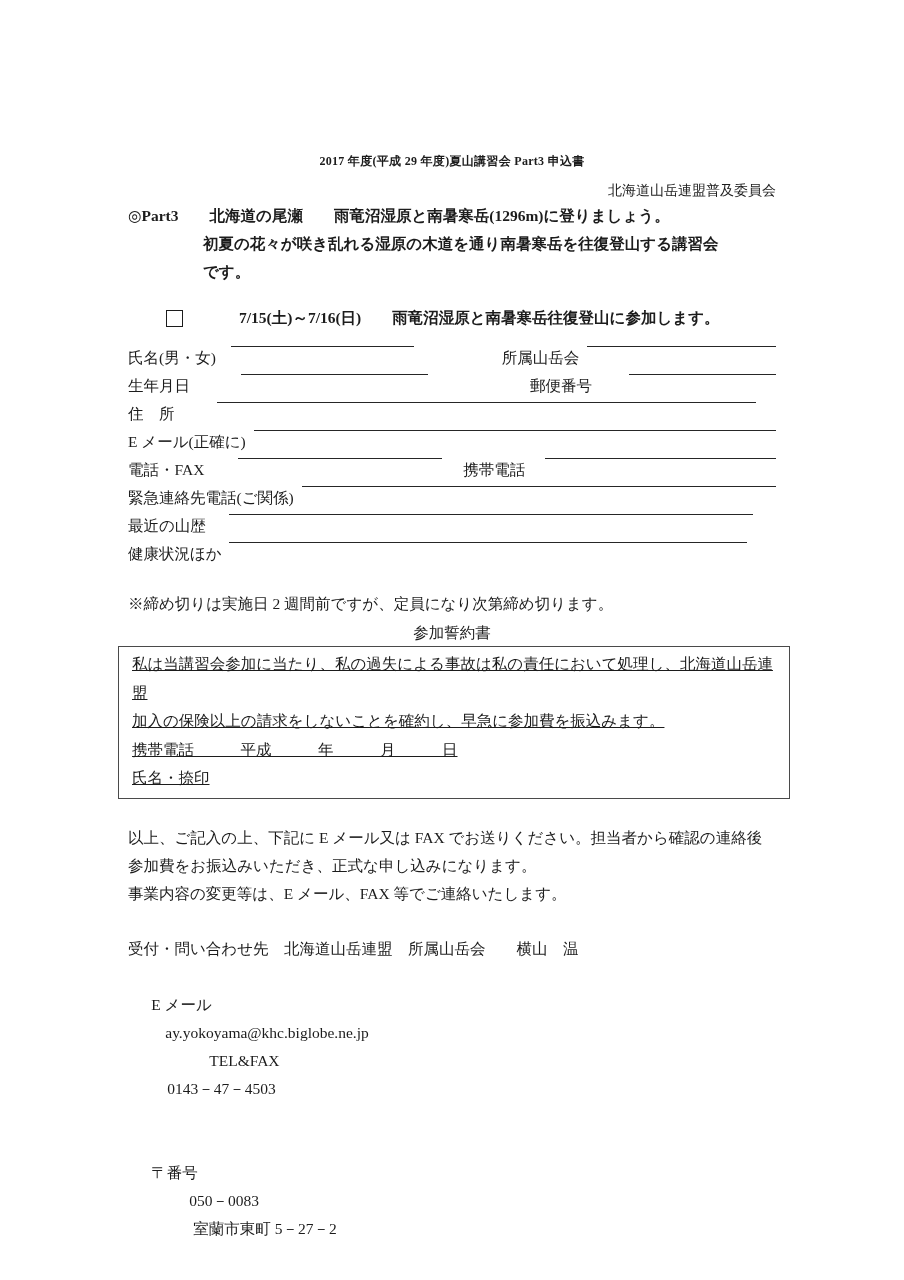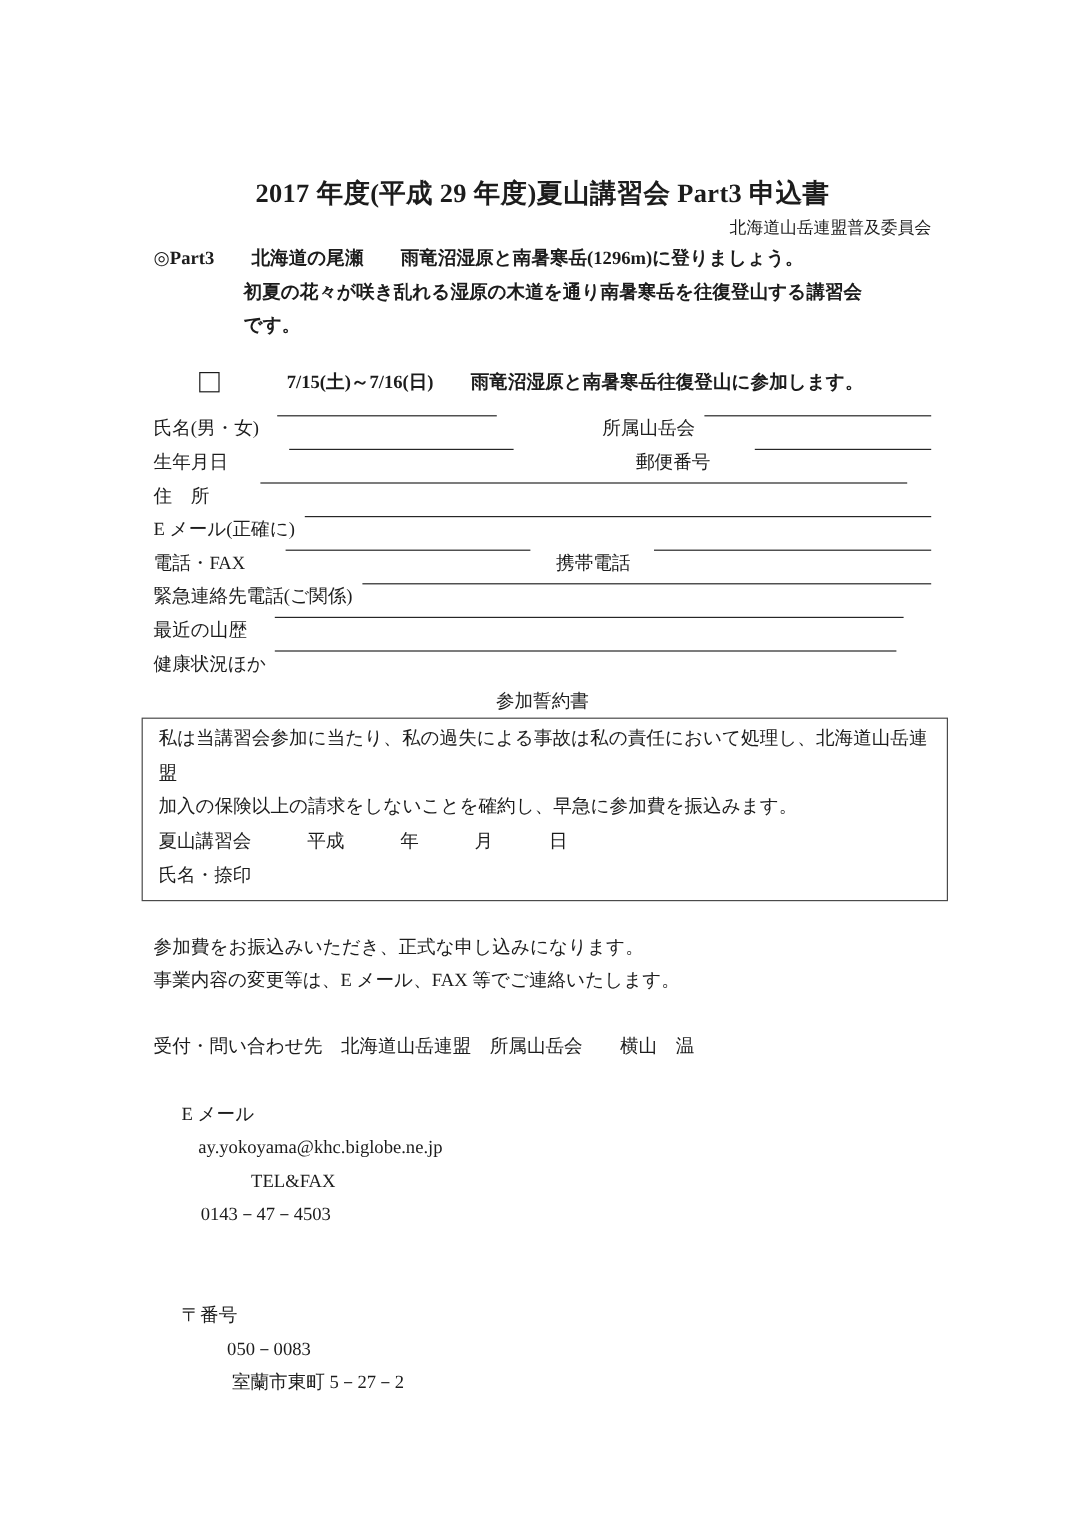--- a/index.html
+++ b/index.html
@@ -2,35 +2,35 @@
 <html><head>
 <meta charset="utf-8">
 <style>
   html,body{margin:0;padding:0;}
   body{
     width:904px;height:1280px;background:#ffffff;
     font-family:"Liberation Serif","DejaVu Serif",serif;
     color:#1c1c1c;font-size:15.5px;overflow:hidden;
   }
   .content{position:absolute;left:128px;top:0;width:648px;}
-  .title{margin-top:148px;text-align:center;font-size:22px;font-weight:bold;line-height:26px;letter-spacing:.3px;}
+  .title{margin-top:148px;text-align:center;font-size:12px;font-weight:bold;line-height:26px;letter-spacing:.3px;}
   .subtitle{margin-top:6px;text-align:right;font-size:14px;line-height:22px;}
   .intro{font-weight:bold;line-height:28px;}
   .intro .indent{padding-left:75px;}
   .check-row{margin-top:20px;display:flex;align-items:center;height:24px;font-weight:bold;gap:36px;}
   .checkbox{width:15px;height:15px;border:1.6px solid #1c1c1c;margin-left:38px;flex:0 0 auto;background:#fff;}
   .check-label{margin-left:20px;white-space:pre;}
   .form{margin-top:16px;}
   .frow{display:flex;height:28px;}
   .flabel{white-space:pre;line-height:24px;flex:0 0 auto;}
   .fline{height:0;border-bottom:1.5px solid #262626;margin-bottom:4px;flex:0 0 auto;}
   .fline.grow{flex:1 1 auto;}
   .note{margin-top:20px;line-height:28px;}
   .pledge-title{text-align:center;line-height:27px;margin-top:1px;}
-  .pledge-box{margin-left:-10px;width:672px;box-sizing:border-box;border:1.2px solid #4a4a4a;padding:3px 13px 5px;line-height:28.5px;}
+  .pledge-box{margin-left:-10px;width:672px;box-sizing:border-box;border:1.2px solid #4a4a4a;padding:3px 13px 5px;line-height:28.5px;text-decoration:underline;}
   .pledge-box div{white-space:pre-wrap;}
   .instructions{margin-top:25px;line-height:28px;}
   .contact{margin-top:27px;line-height:28px;}
   .cline{white-space:pre;}
   .seg{display:inline-block;white-space:pre;}
   .m14{margin-left:14px;} .m58{margin-left:58px;} .m16{margin-left:16px;}
   .m38{margin-left:38px;} .m42{margin-left:42px;text-align:right;}
 </style>
 </head>
 <body>
@@ -85,30 +85,32 @@
     <div class="frow">
       <span class="flabel">最近の山歴</span>
       <span class="fline grow" style="margin-left:23px;margin-right:23px;"></span>
     </div>
     <div class="frow">
       <span class="flabel">健康状況ほか</span>
       <span class="fline grow" style="margin-left:7px;margin-right:29px;"></span>
     </div>
   </div>
 
+  <div class="note">※締め切りは実施日 2 週間前ですが、定員になり次第締め切ります。</div>
 
   <div class="pledge-title">参加誓約書</div>
   <div class="pledge-box">
     <div>私は当講習会参加に当たり、私の過失による事故は私の責任において処理し、北海道山岳連盟</div>
     <div>加入の保険以上の請求をしないことを確約し、早急に参加費を振込みます。</div>
-    <div>夏山講習会　　　平成　　　年　　　月　　　日</div>
+    <div>携帯電話　　　平成　　　年　　　月　　　日</div>
     <div>氏名・捺印</div>
   </div>
 
   <div class="instructions">
+    <div>以上、ご記入の上、下記に E メール又は FAX でお送りください。担当者から確認の連絡後</div>
     <div>参加費をお振込みいただき、正式な申し込みになります。</div>
     <div>事業内容の変更等は、E メール、FAX 等でご連絡いたします。</div>
   </div>
 
   <div class="contact">
     <div class="cline">受付・問い合わせ先　北海道山岳連盟　所属山岳会　　横山　温</div>
     <div class="cline">
       <span class="seg">E メール</span>
       <span class="seg m14">ay.yokoyama@khc.biglobe.ne.jp</span>
       <span class="seg m58">TEL&amp;FAX</span>

